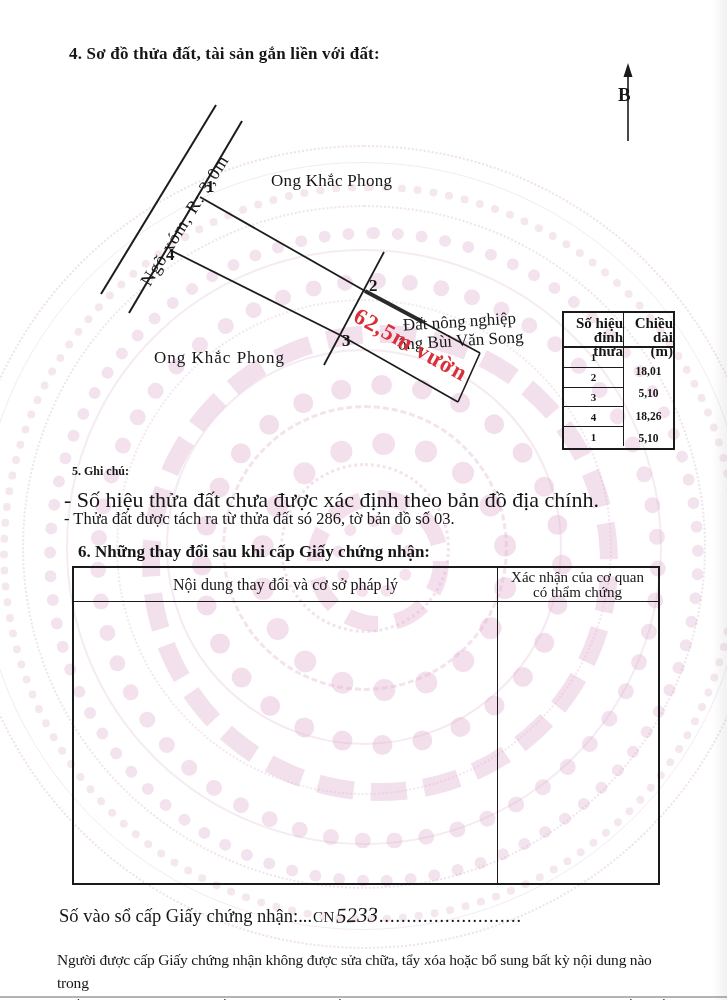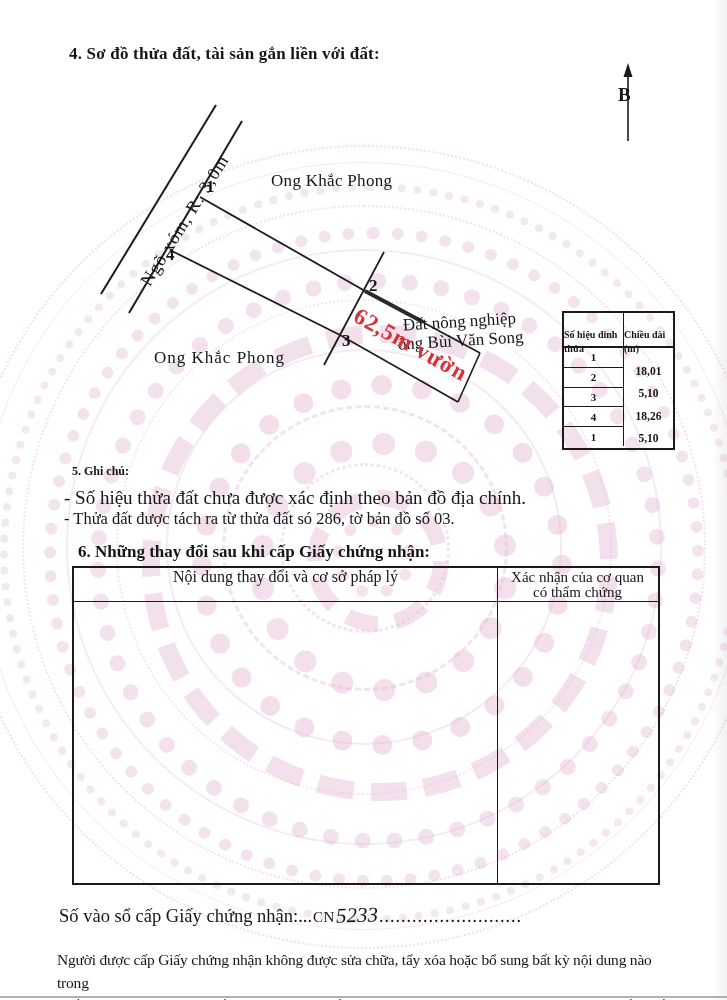--- a/index.html
+++ b/index.html
@@ -38,32 +38,32 @@
   .neigh-bot{left:154px;top:348px;font-size:17px;letter-spacing:1px;}
   .owner{left:390px;top:312px;width:140px;text-align:center;transform:rotate(-3.5deg);
     font-size:17px;line-height:19px;}
   .area-red{left:328px;top:332px;width:165px;text-align:center;transform:rotate(29deg);
     font-size:23px;font-weight:bold;letter-spacing:1px;}
   
   .vtable{left:562px;top:311px;width:109px;height:135px;border:2px solid #1a1a1a;}
   .vt-head{display:flex;height:33px;border-bottom:2px solid #1a1a1a;}
   .vt-h1{width:59px;border-right:1.5px solid #1a1a1a;}
   .vt-h2{flex:1;}
-  .vt-h1,.vt-h2{font-size:10px;font-weight:bold;text-align:left;line-height:14px;padding-top:15px;}
+  .vt-h1,.vt-h2{font-size:15px;font-weight:bold;text-align:right;line-height:14px;padding-top:3px;}
   .vt-body{display:flex;height:98px;}
   .vt-ids{width:59px;border-right:1.5px solid #1a1a1a;display:flex;flex-direction:column;}
   .vt-id{flex:1;border-bottom:1.5px solid #1a1a1a;font-size:11px;font-weight:bold;
     text-align:center;display:flex;align-items:center;justify-content:center;}
   .vt-id:last-child{border-bottom:none;}
   .vt-vals{flex:1;position:relative;}
   .vt-val{position:absolute;width:100%;text-align:center;font-size:11.5px;font-weight:bold;}
   
   .ctable{left:72px;top:566px;width:584px;height:315px;border:2px solid #1a1a1a;}
   .ct-head{display:flex;height:33px;border-bottom:1.5px solid #1a1a1a;}
-  .ct-h1{width:423px;text-align:center;font-size:16px;}
+  .ct-h1{width:423px;text-align:center;font-size:16px;padding-top:8px;}
   .ct-h2{flex:1;text-align:center;font-size:15px;line-height:15px;padding-top:2px;}
   .ct-div{position:absolute;left:423px;top:0;width:0;height:100%;border-right:1.5px solid #1a1a1a;}
   
   .registry{left:59px;top:903px;display:flex;align-items:baseline;}
   .reg-label{font-size:18.5px;}
   .reg-cn{font-size:15px;letter-spacing:.5px;margin-left:1px;}
   .reg-num{font-size:21px;font-style:italic;transform:rotate(-2deg);margin:0 1px;}
   .reg-dots{font-size:18px;letter-spacing:1px;}
   .note{left:57px;top:949px;width:622px;font-size:15.5px;line-height:22.5px;letter-spacing:-.2px;}
   .page-bottom-edge{left:0;top:996px;width:727px;height:2px;background:#9a9a9a;opacity:.75;}
@@ -154,21 +154,21 @@
       <div class="vt-vals">
         <div class="vt-val" style="top:17px;">18,01</div>
         <div class="vt-val" style="top:39px;">5,10</div>
         <div class="vt-val" style="top:62px;">18,26</div>
         <div class="vt-val" style="top:84px;">5,10</div>
       </div>
     </div>
   </div>
 
   <div class="abs" style="left:72px;top:464px;font-size:12px;font-weight:bold;">5. Ghi chú:</div>
-  <div class="abs" style="left:64px;top:487px;font-size:19px;text-align:center;">- Số hiệu thửa đất chưa được xác định theo bản đồ địa chính.</div>
+  <div class="abs" style="left:64px;top:487px;font-size:22px;text-align:center;">- Số hiệu thửa đất chưa được xác định theo bản đồ địa chính.</div>
   <div class="abs" style="left:64px;top:509px;font-size:16.5px;">- Thửa đất được tách ra từ thửa đất só 286, tờ bản đồ số 03.</div>
 
   <div class="abs" style="left:78px;top:542px;font-size:17px;font-weight:bold;">6. Những thay đổi sau khi cấp Giấy chứng nhận:</div>
   <div class="abs ctable">
     <div class="ct-div"></div>
     <div class="ct-head">
       <div class="ct-h1">Nội dung thay đổi và cơ sở pháp lý</div>
       <div class="ct-h2">
         <div>Xác nhận của cơ quan</div>
         <div>có thẩm chứng</div>

